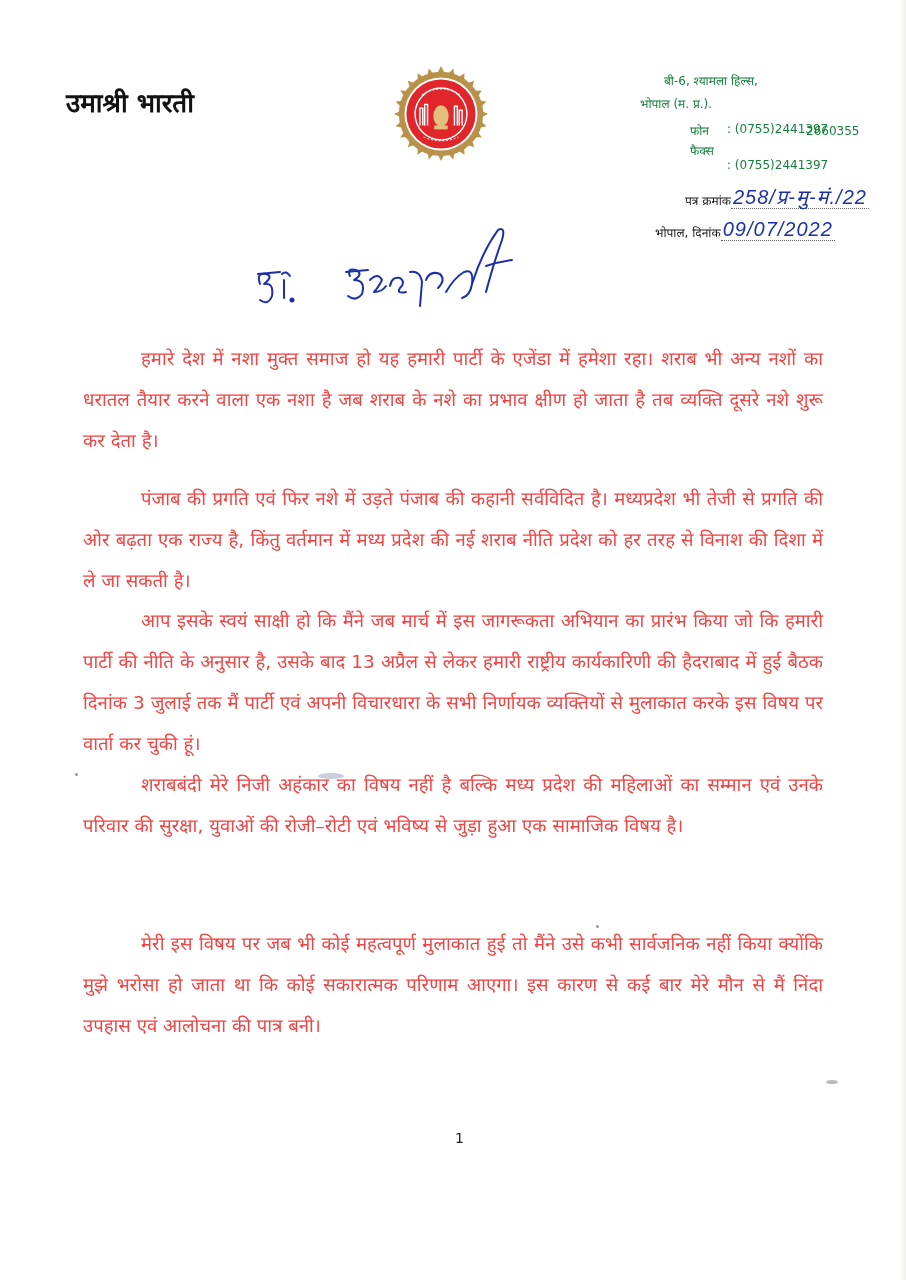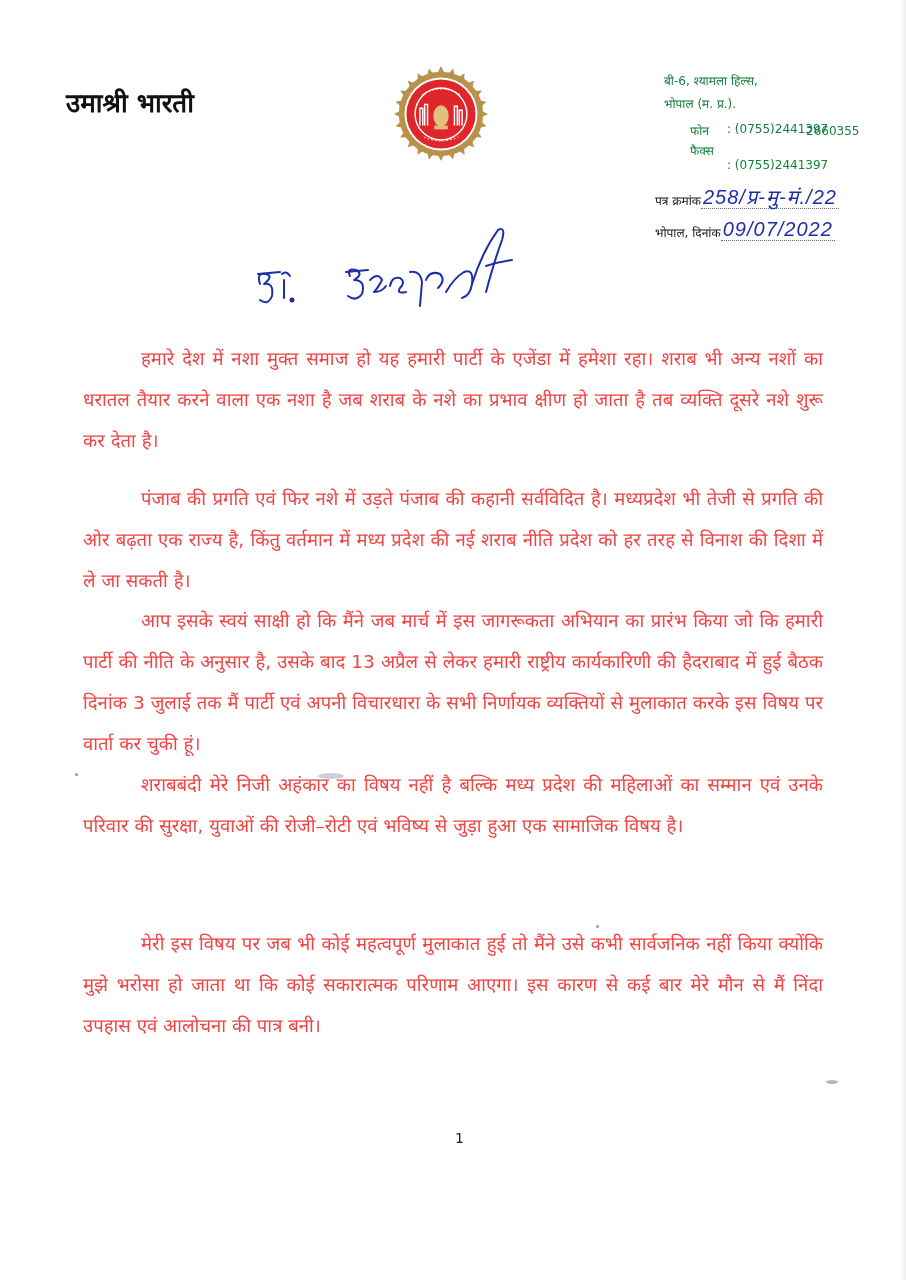--- a/index.html
+++ b/index.html
@@ -80,29 +80,29 @@
   <circle cx="50" cy="50" r="36" fill="#e0262a"></circle>
   <circle cx="50" cy="50" r="27" fill="#e0262a" stroke="#ffffff" stroke-width="1.5"></circle>
   <path d="M28 62 L28 44 L31 44 L31 62 M33 62 L33 40 L36 40 L36 62 M64 62 L64 42 L67 42 L67 62 M69 62 L69 46 L72 46 L72 62" stroke="#ffffff" stroke-width="1.5" fill="none"></path>
   <ellipse cx="50" cy="52" rx="8" ry="11" fill="#e3c07a"></ellipse>
   <rect x="43" y="62" width="14" height="4" fill="#e3c07a"></rect>
   <path d="M30 30 Q50 18 70 30" stroke="#ffffff" stroke-width="1" fill="none" stroke-dasharray="2 2"></path>
   <path d="M32 74 Q50 82 68 74" stroke="#ffffff" stroke-width="1" fill="none" stroke-dasharray="2 2"></path>
 </svg>
 
 <div class="addr" style="left:664px; top:72px;">बी-6, श्यामला हिल्स,</div>
-<div class="addr" style="left:664px; top:95px;">भोपाल (म. प्र.).</div>
+<div class="addr" style="left:640px; top:95px;">भोपाल (म. प्र.).</div>
 
 <div class="addr" style="left:690px; top:122px;">फोन</div>
 <div class="addr" style="left:727px; top:122px;">: (0755)2441397</div>
 <div class="addr" style="left:806px; top:124px;text-align:right;">2660355</div>
 <div class="addr" style="left:690px; top:142px;">फैक्स</div>
 <div class="addr" style="left:727px; top:158px;">: (0755)2441397</div>
 
-<div class="ref-row" style="left:655px; top:186px;">
+<div class="ref-row" style="left:685px; top:186px;">
   <span>पत्र क्रमांक</span>
   <span class="hand">258/प्र-मु-मं./22</span>
 </div>
 <div class="ref-row" style="left:655px; top:218px;">
   <span>भोपाल, दिनांक</span>
   <span class="hand">09/07/2022</span>
 </div>
 
 <svg class="signature" viewBox="0 0 280 90">
   <title>आ. अग्रपाणि</title>

